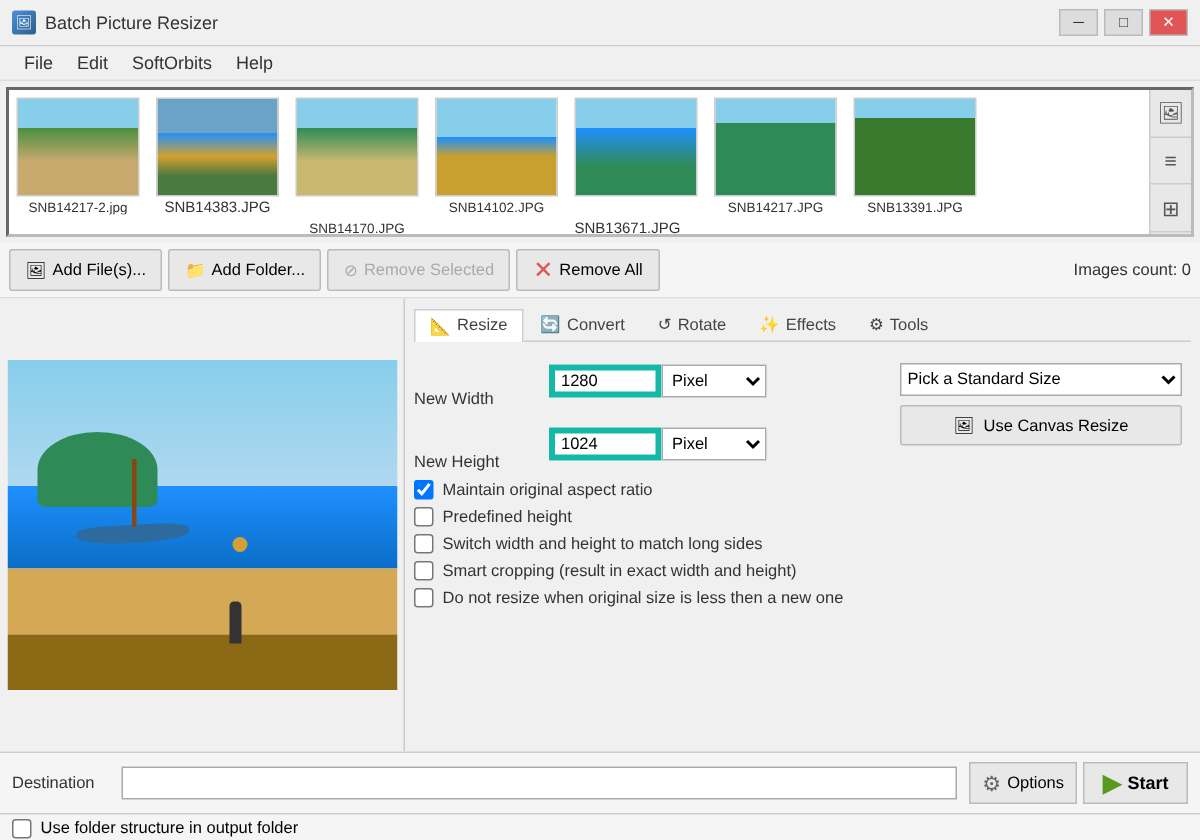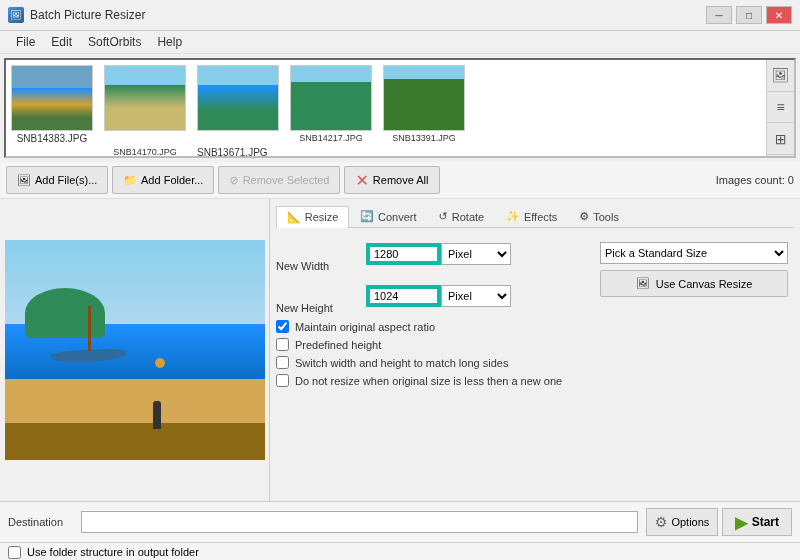--- a/index.html
+++ b/index.html
@@ -97,27 +97,35 @@
   <span class="menu-item">Edit</span>
   <span class="menu-item">SoftOrbits</span>
   <span class="menu-item">Help</span>
 </div>
 
 <div class="main-container">
 
   <div style="position:relative; margin: 4px; border: 2px inset #bbb; background: white; height: 100px; display:flex; align-items:flex-start; padding: 5px; overflow-x:hidden;">
     <div style="display:flex; gap:5px; align-items:flex-start;">
 
+    <div class="thumbnail-item">
+      <div style="width:82px; height:66px; border:1px solid #ccc; background:linear-gradient(180deg, #87CEEB 30%, #4a8f3f 30%, #c8a96e 65%);"></div>
+      <div style="font-size:9px; color:#333; margin-top:2px; width:82px; overflow:hidden; white-space:nowrap; text-overflow:ellipsis; text-align:center;">SNB14217-2.jpg</div>
+    </div>
         <div class="thumbnail-item">
       <div style="width:82px; height:66px; border:1px solid #ccc; background:linear-gradient(180deg, #6ba3c7 35%, #1E90FF 35%, #d4a030 60%, #4a7a3f 80%);"></div>
       <div style="font-size:10px; color:#333; margin-top:2px; width:82px; overflow:hidden; white-space:nowrap; text-overflow:ellipsis; text-align:center;">SNB14383.JPG</div>
     </div>
         <div class="thumbnail-item">
       <div style="width:82px; height:66px; border:1px solid #ccc; background:linear-gradient(180deg, #87CEEB 30%, #2E8B57 30%, #c8b870 65%);"></div>
       <div style="font-size:9px; color:#333; margin-top:16px; width:82px; overflow:hidden; white-space:nowrap; text-overflow:ellipsis; text-align:center;">SNB14170.JPG</div>
+    </div>
+        <div class="thumbnail-item">
+      <div style="width:82px; height:66px; border:1px solid #ccc; background:linear-gradient(180deg, #87CEEB 40%, #1E90FF 40%, #c8a030 60%);"></div>
+      <div style="font-size:9px; color:#333; margin-top:2px; width:82px; overflow:hidden; white-space:nowrap; text-overflow:ellipsis; text-align:center;">SNB14102.JPG</div>
     </div>
         <div class="thumbnail-item">
       <div style="width:82px; height:66px; border:1px solid #ccc; background:linear-gradient(180deg, #87CEEB 30%, #1E90FF 30%, #2E8B57 70%);"></div>
       <div style="font-size:10px; color:#333; margin-top:16px; width:82px; overflow:hidden; white-space:nowrap; text-overflow:ellipsis; text-align:left;">SNB13671.JPG</div>
     </div>
         <div class="thumbnail-item">
       <div style="width:82px; height:66px; border:1px solid #ccc; background:linear-gradient(180deg, #87CEEB 25%, #2E8B57 25%);"></div>
       <div style="font-size:9px; color:#333; margin-top:2px; width:82px; overflow:hidden; white-space:nowrap; text-overflow:ellipsis; text-align:center;">SNB14217.JPG</div>
     </div>
         <div class="thumbnail-item">
@@ -233,20 +241,24 @@
           <div class="checkbox-row">
             <input type="checkbox" style="">
             <label>Predefined height</label>
           </div>
           <div class="checkbox-row">
             <input type="checkbox" style="">
             <label>Switch width and height to match long sides</label>
           </div>
           <div class="checkbox-row">
             <input type="checkbox" style="">
+            <label>Smart cropping (result in exact width and height)</label>
+          </div>
+          <div class="checkbox-row">
+            <input type="checkbox" style="">
             <label>Do not resize when original size is less then a new one</label>
           </div>
         </div>
 
         <div class="right-controls">
           <select class="standard-size-select">
             <option>Pick a Standard Size</option>
             <option>800x600</option>
             <option>1024x768</option>
             <option>1280x960</option>

